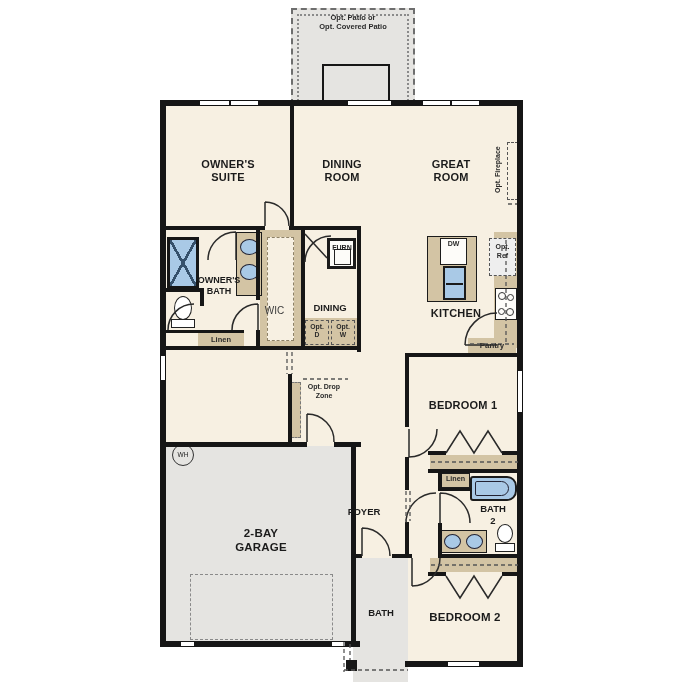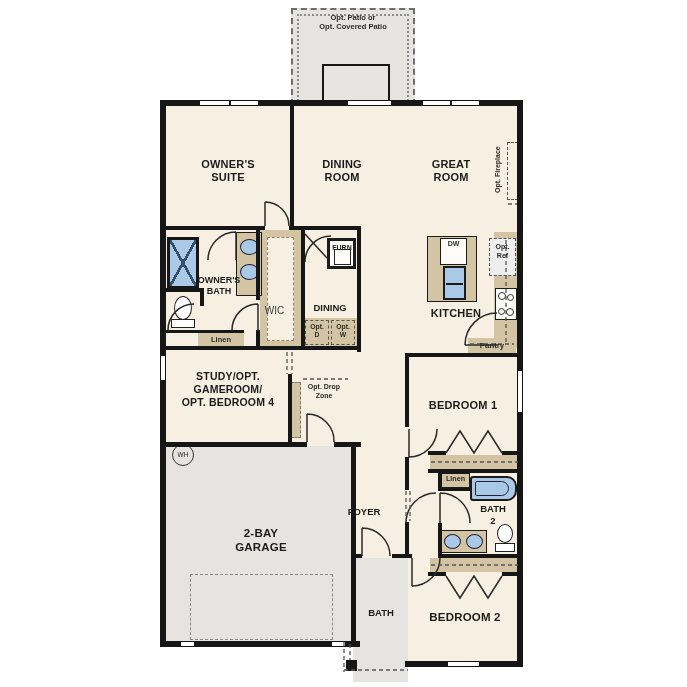--- a/index.html
+++ b/index.html
@@ -222,23 +222,20 @@
   <div class="abs lbl sl-b" style="left:326px;top:244px;width:32px;font-size:7px;">FURN</div>
   <div class="abs lbl sl" style="left:305px;top:323px;width:24px;font-size:6.8px;">Opt.
 D</div>
   <div class="abs lbl sl" style="left:331px;top:323px;width:24px;font-size:6.8px;">Opt.
 W</div>
   <div class="abs lbl rl" style="left:424px;top:307px;width:64px;">KITCHEN</div>
   <div class="abs lbl sl" style="left:440px;top:240px;width:27px;font-size:7px;">DW</div>
   <div class="abs lbl sl" style="left:489px;top:243px;width:27px;font-size:7px;">Opt.
 Ref</div>
   <div class="abs lbl sl" style="left:468px;top:341px;width:48px;font-size:7.8px;">Pantry</div>
-  <div class="abs lbl rl" style="left:165px;top:370px;width:126px;font-size:10.5px;">STUDY/OPT.
-GAMEROOM/
-OPT. BEDROOM 4</div>
   <div class="abs lbl sl" style="left:298px;top:383px;width:52px;font-size:7px;">Opt. Drop
 Zone</div>
   <div class="abs lbl rl" style="left:208px;top:526px;width:106px;font-size:11.5px;text-align:center;">2-BAY
 GARAGE</div>
   <div class="abs lbl rl-s" style="left:339px;top:506px;width:50px;">FOYER</div>
   <div class="abs lbl rl" style="left:410px;top:399px;width:106px;">BEDROOM 1</div>
   <div class="abs lbl sl" style="left:441px;top:475px;width:29px;font-size:7.2px;">Linen</div>
   <div class="abs lbl rl-s" style="left:472px;top:503px;width:42px;font-size:9.5px;">BATH
 2</div>
   <div class="abs lbl rl" style="left:409px;top:610px;width:112px;font-size:11.5px;">BEDROOM 2</div>

